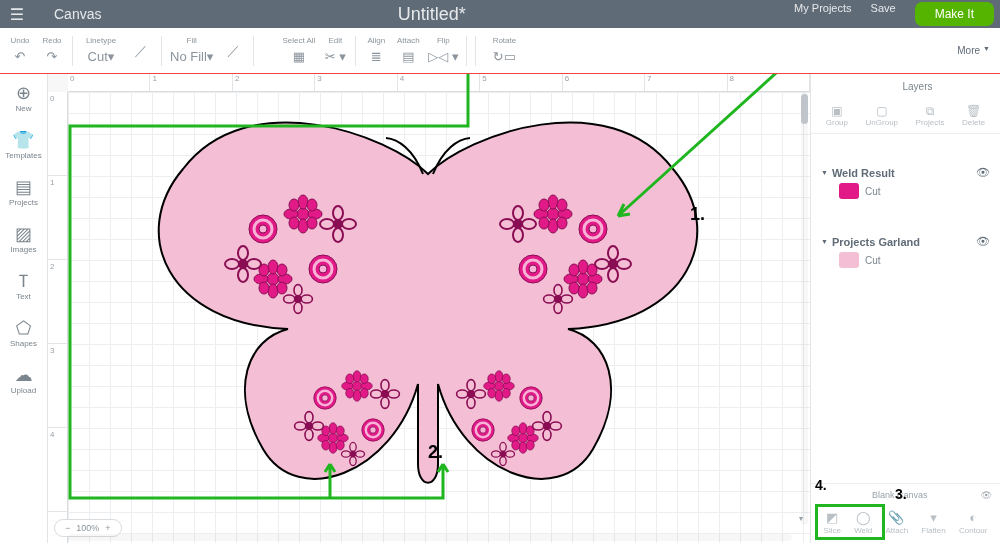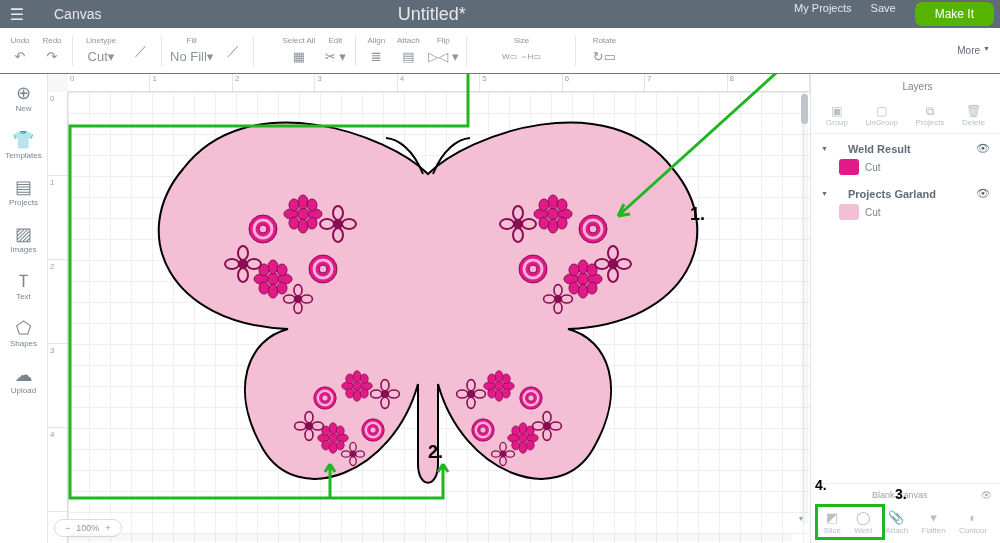--- a/index.html
+++ b/index.html
@@ -45,21 +45,21 @@
   
   .rightpanel { width: 190px; background: #fff; border-left: 1px solid #e2e4e6; display: flex; flex-direction: column; }
   .rtabs { display: flex; height: 26px; margin-left: 24px; }
   .rtab { flex: 1; text-align: center; font-size: 10px; line-height: 26px; background: #f1f2f3; color: #7b858d; }
   .rtab.active { background: #fff; }
   .ractions { display: flex; justify-content: space-around; padding: 4px 6px 6px; border-bottom: 1px solid #eceef0; }
   .ract { text-align: center; font-size: 8px; color: #b8bfc5; }
   .ract .rico { height: 14px; font-size: 12px; }
   .layerlist { flex: 1; padding: 4px 8px; font-size: 11px; }
   .layer { padding: 4px 2px; }
-  .layer .row { display: flex; align-items: center; gap: 20px; }
+  .layer .row { display: flex; align-items: center; gap: 4px; margin-top: 24px; }
   .layer .tri { font-size: 7px; }
   .layer .eye { margin-left: auto; }
   .sublayer { display: flex; align-items: center; gap: 6px; padding: 4px 0 4px 18px; font-size: 10px; color: #7b858d; }
   .thumb { width: 20px; height: 16px; display: inline-block; }
   .blank { padding: 6px 8px; font-size: 9px; color: #9aa2a9; display: flex; align-items: center; justify-content: space-between; border-top: 1px solid #eceef0; }
   .bottoms { display: flex; justify-content: space-around; padding: 4px 6px 8px; }
   .btool { text-align: center; font-size: 8px; color: #b8bfc5; }
   .btool .bico { height: 16px; font-size: 13px; }
   
   .anno { position: absolute; pointer-events: none; }
@@ -123,24 +123,20 @@
     </div>
   <div class="tool labeltop">
       <span class="lbl">Attach</span>
       <span class="ico">▤</span>
     </div>
   <div class="tool labeltop" style="position:relative">
       <span class="lbl">Flip</span>
       <span class="ico">▷◁ ▾</span>
     </div>
   <div class="sep"></div>
-  <div class="tool labeltop group" style="min-width:100px">
-      <span class="lbl">Size</span>
-      <span class="ico" style="font-size:8px"><span>W</span>▭ ⇔ <span>H</span>▭</span>
-    </div>
   <div class="sep"></div>
   <div class="tool labeltop group">
       <span class="lbl">Rotate</span>
       <span class="ico">↻▭</span>
     </div>
   <div style="flex:1"></div>
   <div class="more">
       <span>More</span>
       <span class="tri">▼</span>
     </div>

